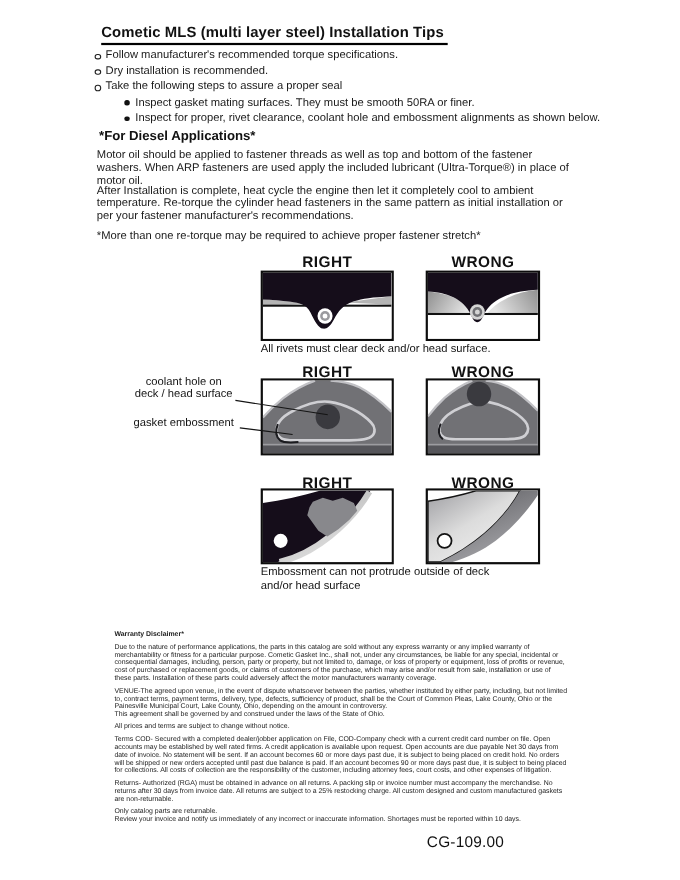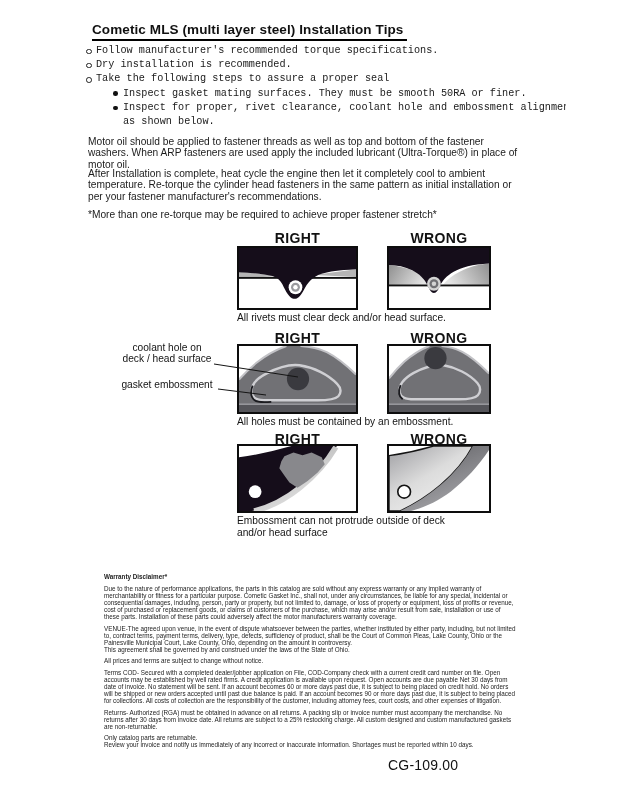--- a/index.html
+++ b/index.html
@@ -7,21 +7,21 @@
     position:relative;width:566px;height:800px;background:#ffffff;
     font-family:"Liberation Sans",sans-serif;color:#1a1a1a;overflow:hidden;
   }
   .abs{position:absolute;}
   
   .title{
     left:92px;top:22px;font-size:13.5px;font-weight:bold;color:#111;
     border-bottom:2px solid #000;padding:0 4px 2px 0;letter-spacing:.1px;
   }
   
-  .bullets{left:86px;top:44px;width:505px;font-size:10.2px;line-height:14.2px;font-family:Liberation Mono, monospace;}
+  .bullets{left:86px;top:44px;width:505px;font-size:10.2px;line-height:14.2px;}
   .b{position:relative;padding-left:10px;}
   .b::before{
     content:"";position:absolute;left:0;top:4.6px;width:3.6px;height:3.6px;
     border:1px solid #222;border-radius:50%;
   }
   .b.sub{margin-left:27px;}
   .b.sub::before{width:4.6px;height:4.6px;background:#111;border:none;top:4.8px;}
   
   .dieselHead{left:90px;top:116px;font-size:12px;font-weight:bold;color:#111;}
   .para{left:88px;width:432px;font-size:10.2px;line-height:11.3px;color:#1b1b1b;}
@@ -50,20 +50,21 @@
   <div class="abs title">Cometic MLS (multi layer steel) Installation Tips</div>
 
   <div class="abs bullets">
     <div class="b"><span>Follow manufacturer's recommended torque specifications.</span></div>
     <div class="b"><span>Dry installation is recommended.</span></div>
     <div class="b"><span>Take the following steps to assure a proper seal</span></div>
     <div class="b sub"><span>Inspect gasket mating surfaces.  They must be smooth 50RA or finer.</span></div>
     <div class="b sub"><span>Inspect for proper, rivet clearance, coolant hole and embossment alignments as shown below.</span></div>
   </div>
 
+  <div class="abs dieselHead">*For Diesel Applications*</div>
   <div class="abs para p2">After Installation is complete, heat cycle the engine then let it completely cool to ambient temperature. Re-torque the cylinder head fasteners in the same pattern as initial installation or per your fastener manufacturer's recommendations.</div>
   <div class="abs para p1">Motor oil should be applied to fastener threads as well as top and bottom of the fastener washers. When ARP fasteners are used apply the included lubricant (Ultra-Torque®) in place of motor oil.</div>
   <div class="abs para note">*More than one re-torque may be required to achieve proper fastener stretch*</div>
 
   <div class="abs dlabel" style="left:237px;top:230px;width:121px;">RIGHT</div>
   <div class="abs dlabel" style="left:387px;top:230px;width:104px;">WRONG</div>
 
   <div class="abs dbox" style="left:237px;top:246px;width:121px;height:64px;">
     <svg viewBox="0 0 116 58" preserveAspectRatio="none">
       <rect width="116" height="58" fill="#fff"></rect>
@@ -136,21 +137,20 @@
       <path d="M11.5,38.5 C9,44.5 9.5,49.5 13.5,52.5" stroke="#1b1b1f" stroke-width="1.8" fill="none"></path>
       <circle cx="46" cy="12" r="11" fill="#3a3a3f"></circle>
     </svg>
   </div>
 
   <svg class="abs leader" style="left:200px;top:330px;" width="150" height="90">
     <line x1="14" y1="34" x2="98" y2="47" stroke="#141414" stroke-width="1"></line>
     <line x1="18" y1="59" x2="66" y2="65" stroke="#141414" stroke-width="1"></line>
   </svg>
 
-  <div class="abs caption" style="left:237px;top:416px;">All holes must be contained by an embossment.</div>
 
   <div class="abs dlabel" style="left:237px;top:431px;width:121px;">RIGHT</div>
   <div class="abs dlabel" style="left:387px;top:431px;width:104px;">WRONG</div>
 
   <div class="abs dbox" style="left:237px;top:444px;width:121px;height:69px;">
     <svg viewBox="0 0 116 64" preserveAspectRatio="none">
       <defs>
         <linearGradient id="g3r" x1="0" y1="0" x2="0.7" y2="1">
             <stop offset="0" stop-color="#a8a8a8"></stop>
             <stop offset="1" stop-color="#e8e8e8"></stop>

